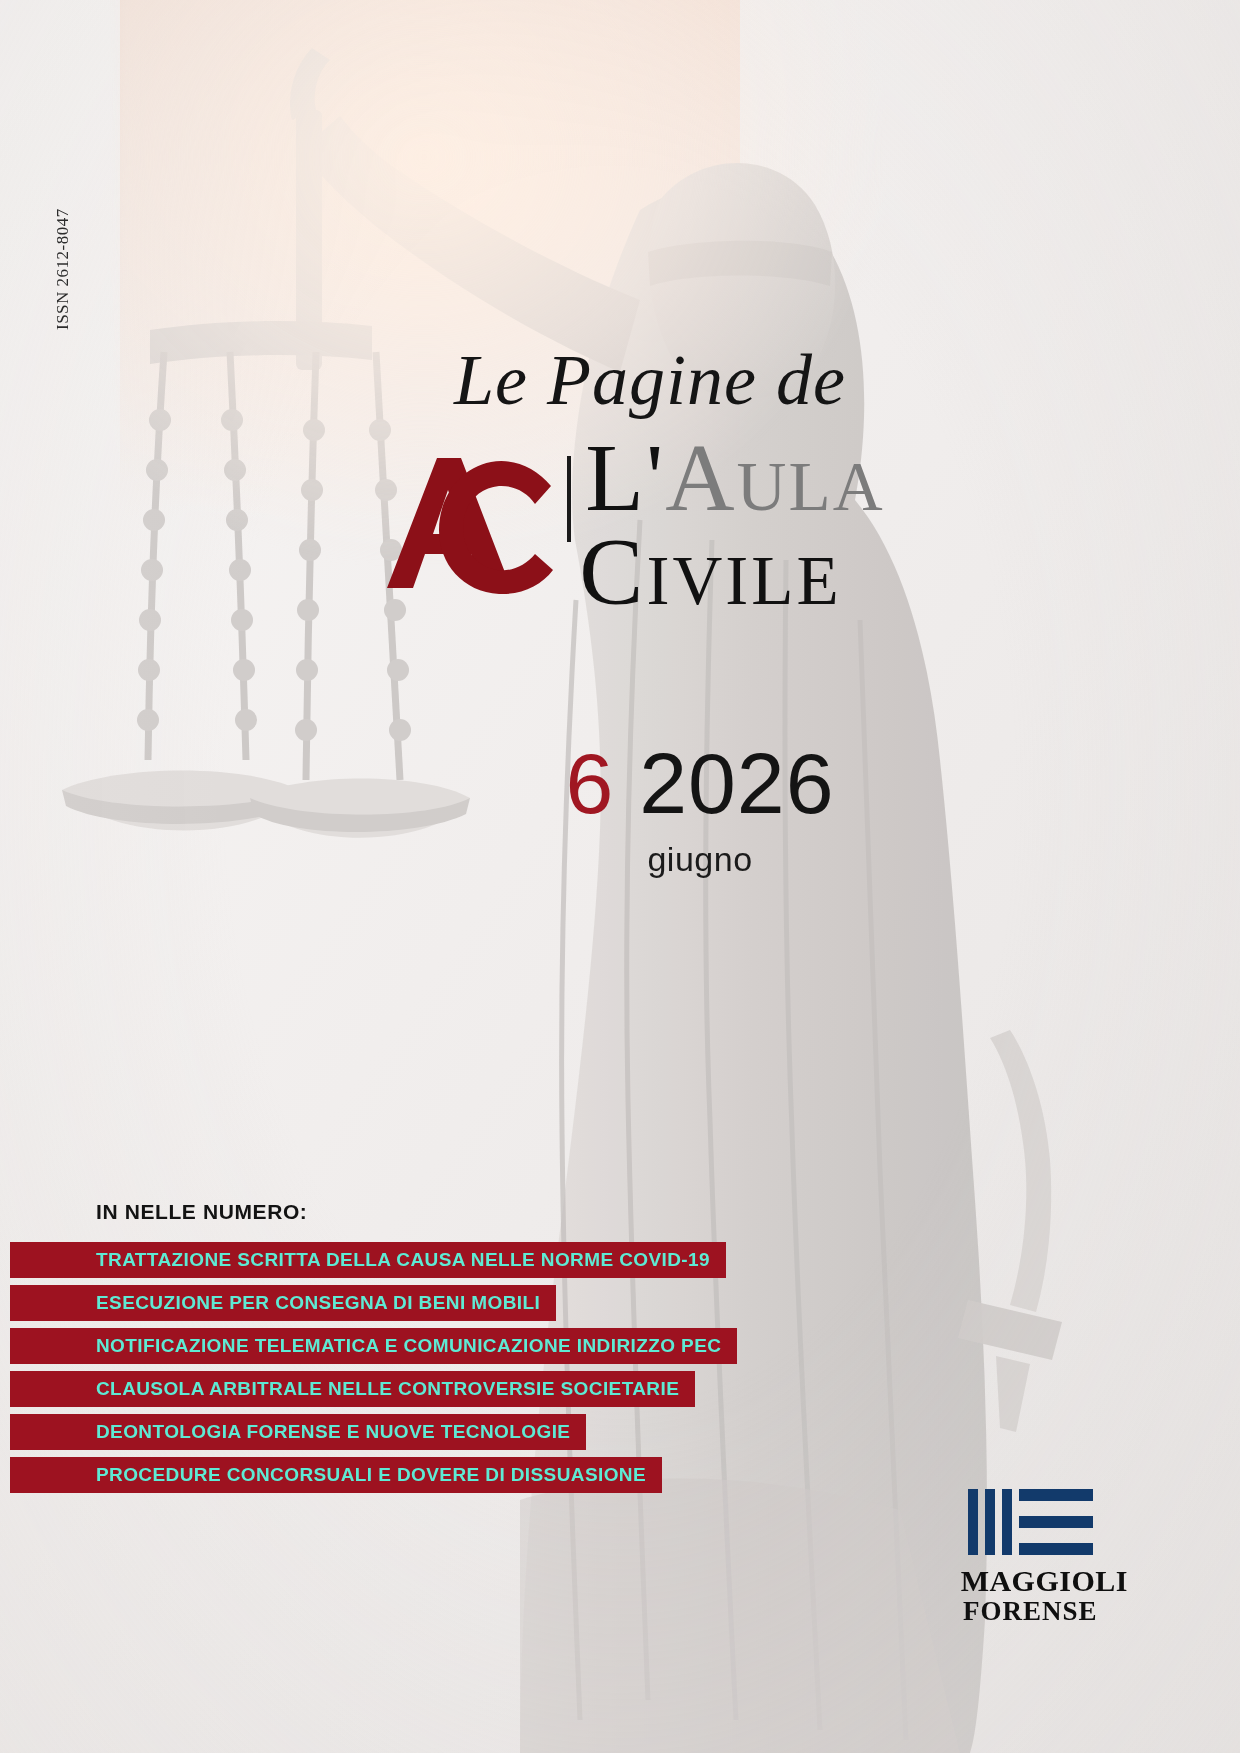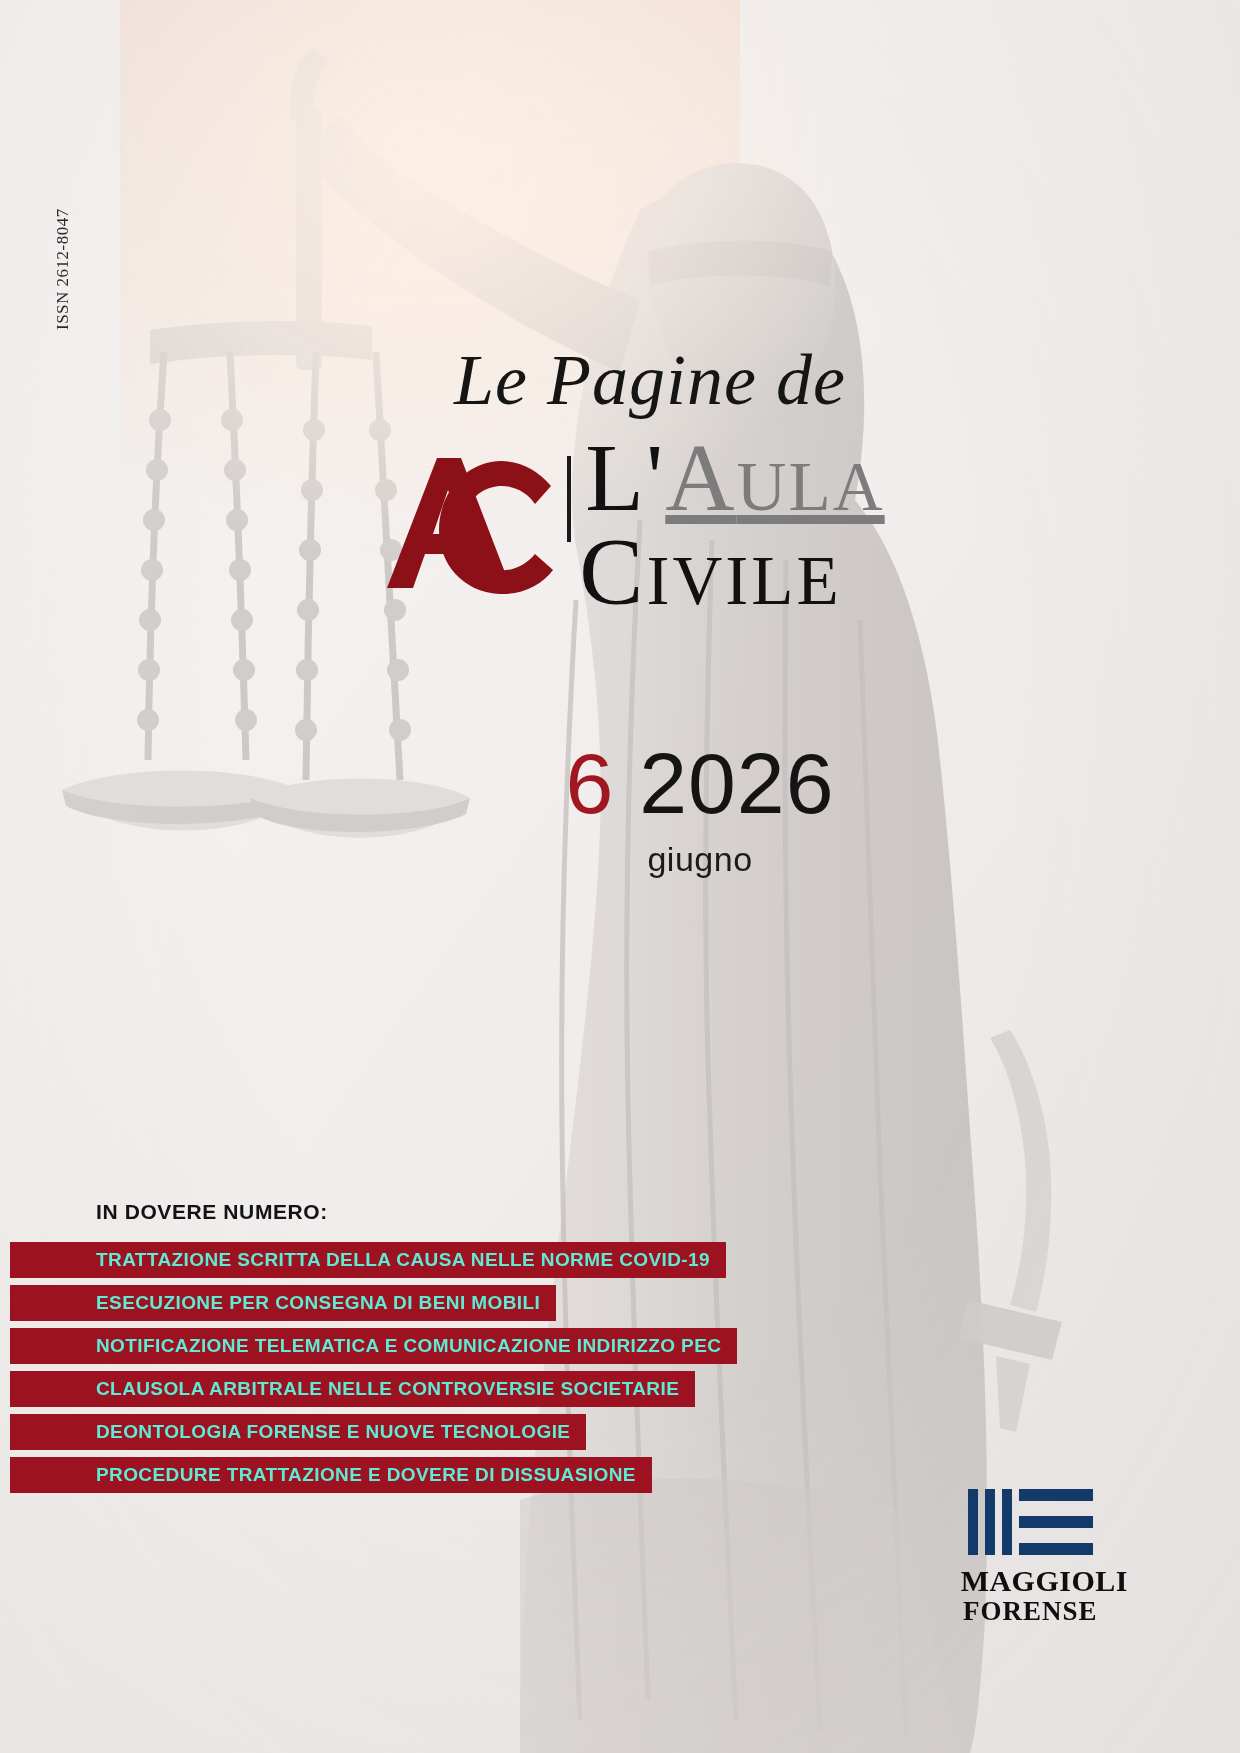--- a/index.html
+++ b/index.html
@@ -104,21 +104,21 @@
     flex: 0 0 auto;
     line-height: 0.96;
   }
   .line-aula {
     font-family: "Liberation Serif", serif;
     font-size: 96px;
     letter-spacing: 2px;
     white-space: nowrap;
   }
   .line-aula .l-ap { color:#111; }
-  .line-aula .aula { color:#7c7c7c;text-decoration:underline; }
+  .line-aula .aula { color:#7c7c7c; }
   .line-civile {
     font-family: "Liberation Serif", serif;
     font-size: 96px;
     letter-spacing: 3px;
     color: #111;
     white-space: nowrap;
     margin-top: 2px;
     margin-left: -6px;
   }
   .small-caps { font-size: 0.72em; }
@@ -376,28 +376,28 @@
       </div>
     </div>
   </div>
 
   <div class="issue">
     <div class="issue-line"><span class="issue-num">6</span> <span class="issue-year">2026</span></div>
     <div class="issue-month">giugno</div>
   </div>
 
   <div class="contents">
-    <div class="contents-heading">IN DOVERE NUMERO:</div>
+    <div class="contents-heading">IN NELLE NUMERO:</div>
     <div class="toc-list">
       <div class="toc-item"><span class="txt">TRATTAZIONE SCRITTA DELLA CAUSA NELLE NORME COVID-19</span></div><br>
       <div class="toc-item"><span class="txt">ESECUZIONE PER CONSEGNA DI BENI MOBILI</span></div><br>
       <div class="toc-item"><span class="txt">NOTIFICAZIONE TELEMATICA E COMUNICAZIONE INDIRIZZO PEC</span></div><br>
       <div class="toc-item"><span class="txt">CLAUSOLA ARBITRALE NELLE CONTROVERSIE SOCIETARIE</span></div><br>
       <div class="toc-item"><span class="txt">DEONTOLOGIA FORENSE E NUOVE TECNOLOGIE</span></div><br>
-      <div class="toc-item"><span class="txt">PROCEDURE TRATTAZIONE E DOVERE DI DISSUASIONE</span></div>
+      <div class="toc-item"><span class="txt">PROCEDURE CONCORSUALI E DOVERE DI DISSUASIONE</span></div>
     </div>
   </div>
 
   <div class="publisher">
     <div class="pub-mark">
       <div class="pub-block"></div>
       <div class="pub-block"></div>
       <div class="pub-block"></div>
       <div class="pub-lines">
         <i></i>

